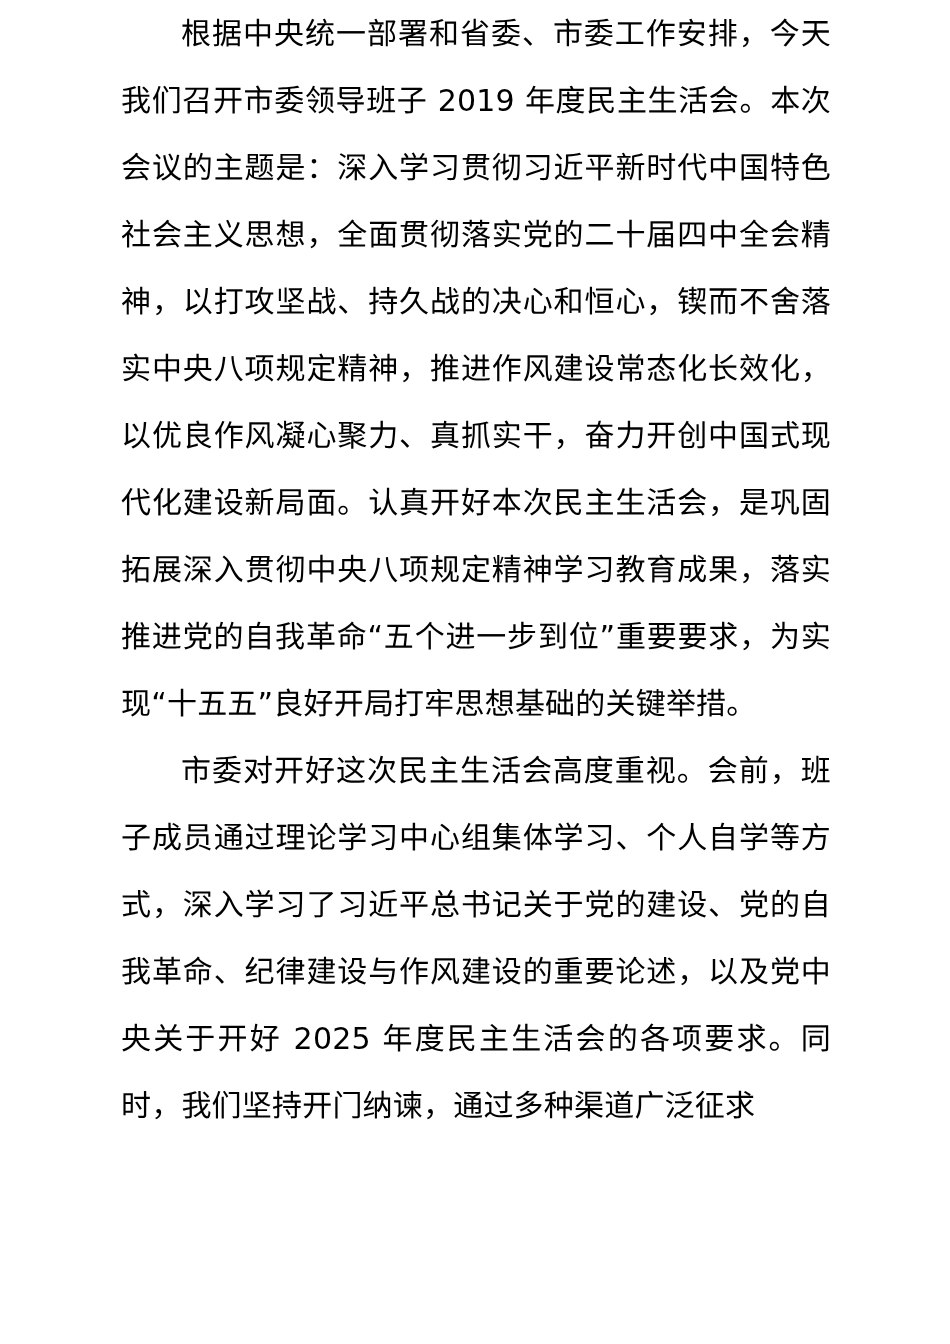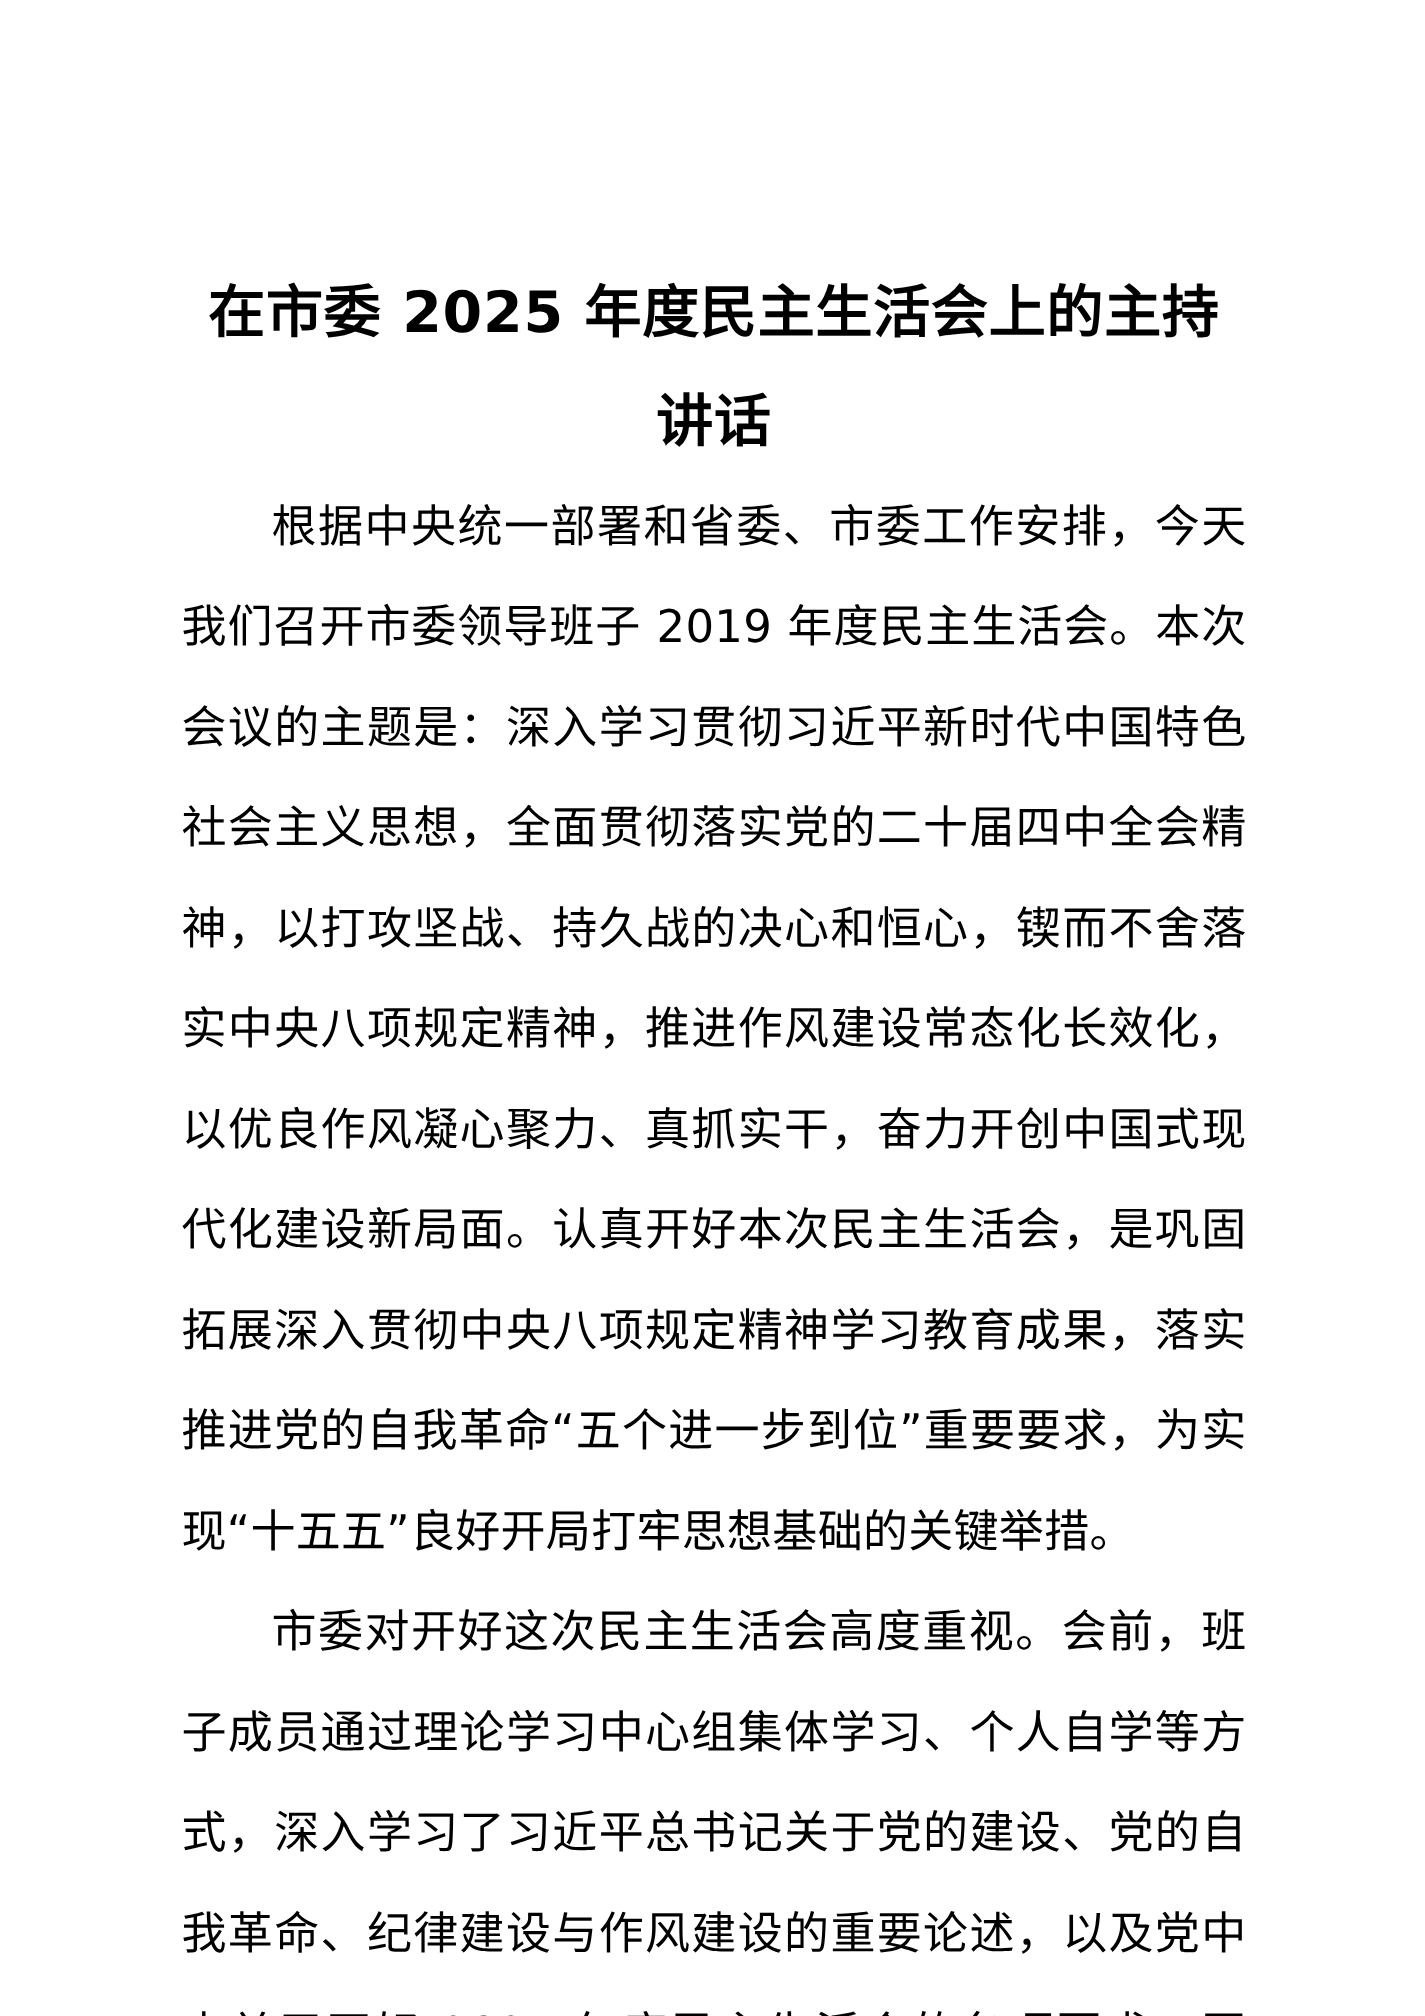--- a/index.html
+++ b/index.html
@@ -56,21 +56,20 @@
     text-indent: 0;
   }
 </style>
 </head>
 <body>
 
 <div class="page">
 
   <div class="doc-body">
 
-    <h1 class="doc-title">在市委 2025 年度民主生活会上的主持讲话</h1>
 
 
     <p class="para para-indent">根据中央统一部署和省委、市委工作安排，今天我们召开市委领导班子 2019 年度民主生活会。本次会议的主题是：深入学习贯彻习近平新时代中国特色社会主义思想，全面贯彻落实党的二十届四中全会精神，以打攻坚战、持久战的决心和恒心，锲而不舍落实中央八项规定精神，推进作风建设常态化长效化，以优良作风凝心聚力、真抓实干，奋力开创中国式现代化建设新局面。认真开好本次民主生活会，是巩固拓展深入贯彻中央八项规定精神学习教育成果，落实推进党的自我革命“五个进一步到位”重要要求，为实现“十五五”良好开局打牢思想基础的关键举措。</p>
 
     <p class="para para-indent">市委对开好这次民主生活会高度重视。会前，班子成员通过理论学习中心组集体学习、个人自学等方式，深入学习了习近平总书记关于党的建设、党的自我革命、纪律建设与作风建设的重要论述，以及党中央关于开好 2025 年度民主生活会的各项要求。同时，我们坚持开门纳谏，通过多种渠道广泛征求</p>
 
   </div>
 
 </div>
 

